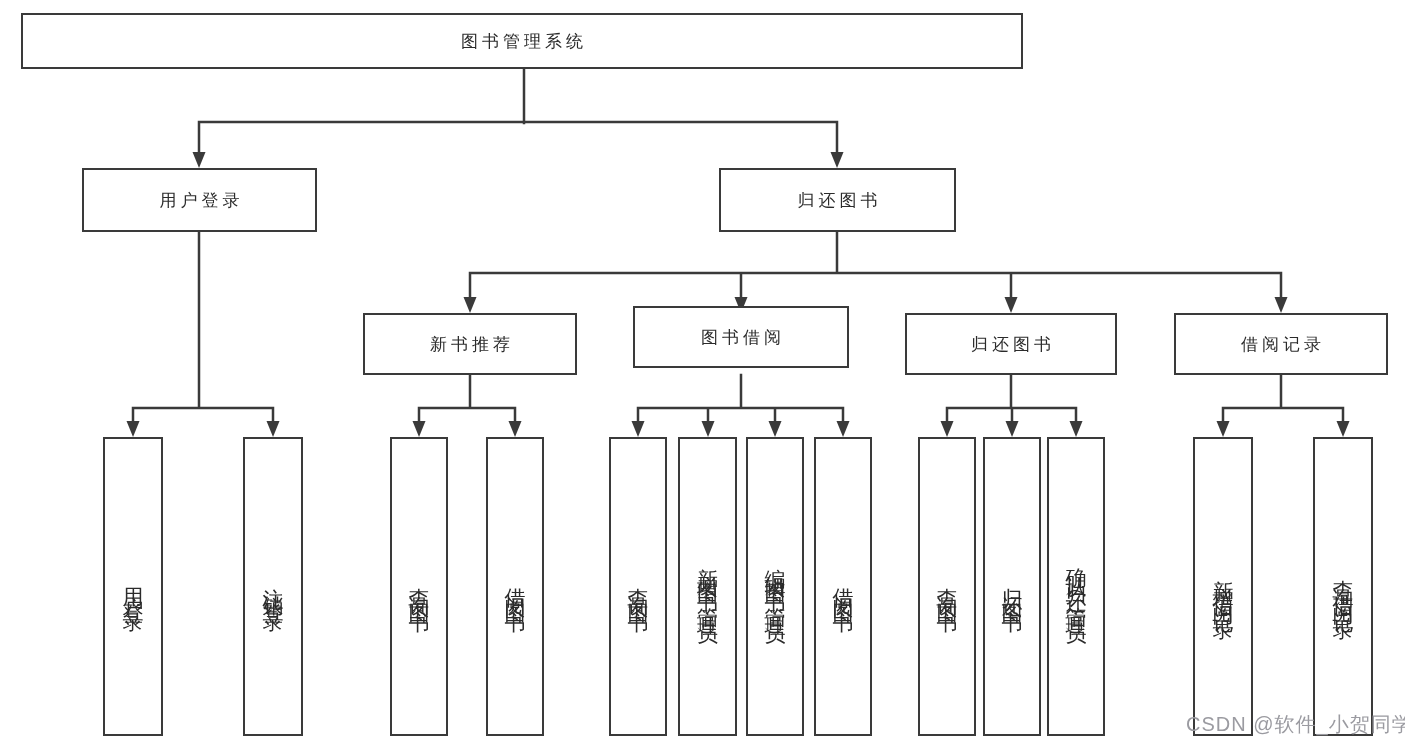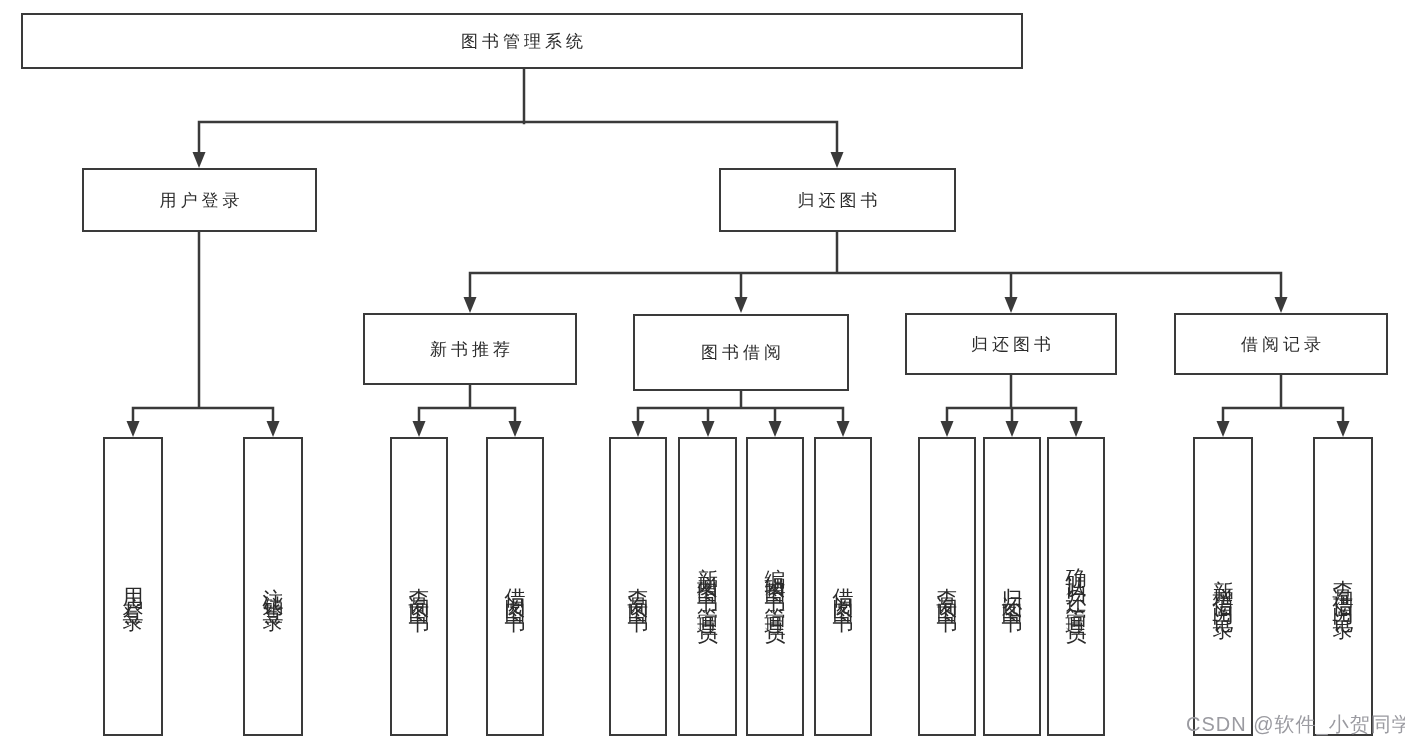--- a/index.html
+++ b/index.html
@@ -89,24 +89,24 @@
     <span class="lbl">图书管理系统</span>
   </div>
 
   <div class="box h" style="left:82px;top:168px;width:235px;height:64px">
     <span class="lbl">用户登录</span>
   </div>
   <div class="box h" style="left:719px;top:168px;width:237px;height:64px">
     <span class="lbl">归还图书</span>
   </div>
 
-  <div class="box h" style="left:363px;top:313px;width:214px;height:72px">
+  <div class="box h" style="left:363px;top:313px;width:214px;height:62px">
     <span class="lbl">新书推荐</span>
   </div>
-  <div class="box h" style="left:633px;top:314px;width:216px;height:77px">
+  <div class="box h" style="left:633px;top:306px;width:216px;height:62px">
     <span class="lbl">图书借阅</span>
   </div>
   <div class="box h" style="left:905px;top:313px;width:212px;height:62px">
     <span class="lbl">归还图书</span>
   </div>
   <div class="box h" style="left:1174px;top:313px;width:214px;height:62px">
     <span class="lbl">借阅记录</span>
   </div>
 
   <div class="box v" style="left:103px;top:437px;width:60px;height:299px">

